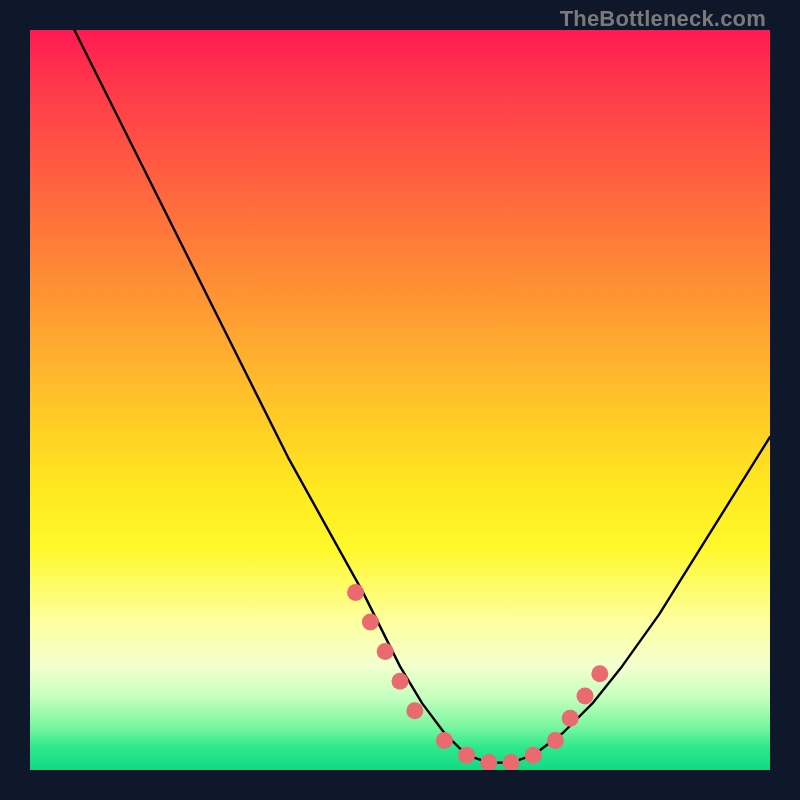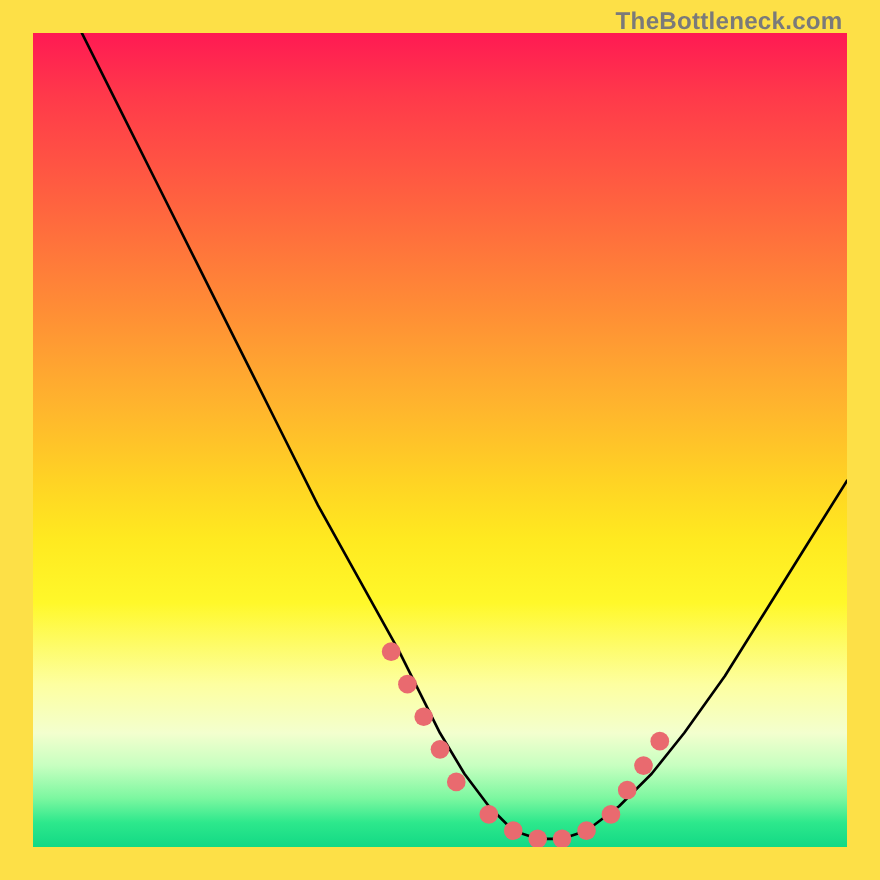--- a/index.html
+++ b/index.html
@@ -9,21 +9,21 @@
     height: 800px;
     background: #000;
     overflow: hidden;
   }
   .frame {
     position: absolute;
     left: 0;
     top: 0;
     width: 800px;
     height: 800px;
-    background: #fde047;
+    background: #0f172a;
   }
   .plot {
     position: absolute;
     left: 30px;
     top: 30px;
     width: 740px;
     height: 740px;
     
     background: linear-gradient(to bottom,
       #ff1a53 0%,

